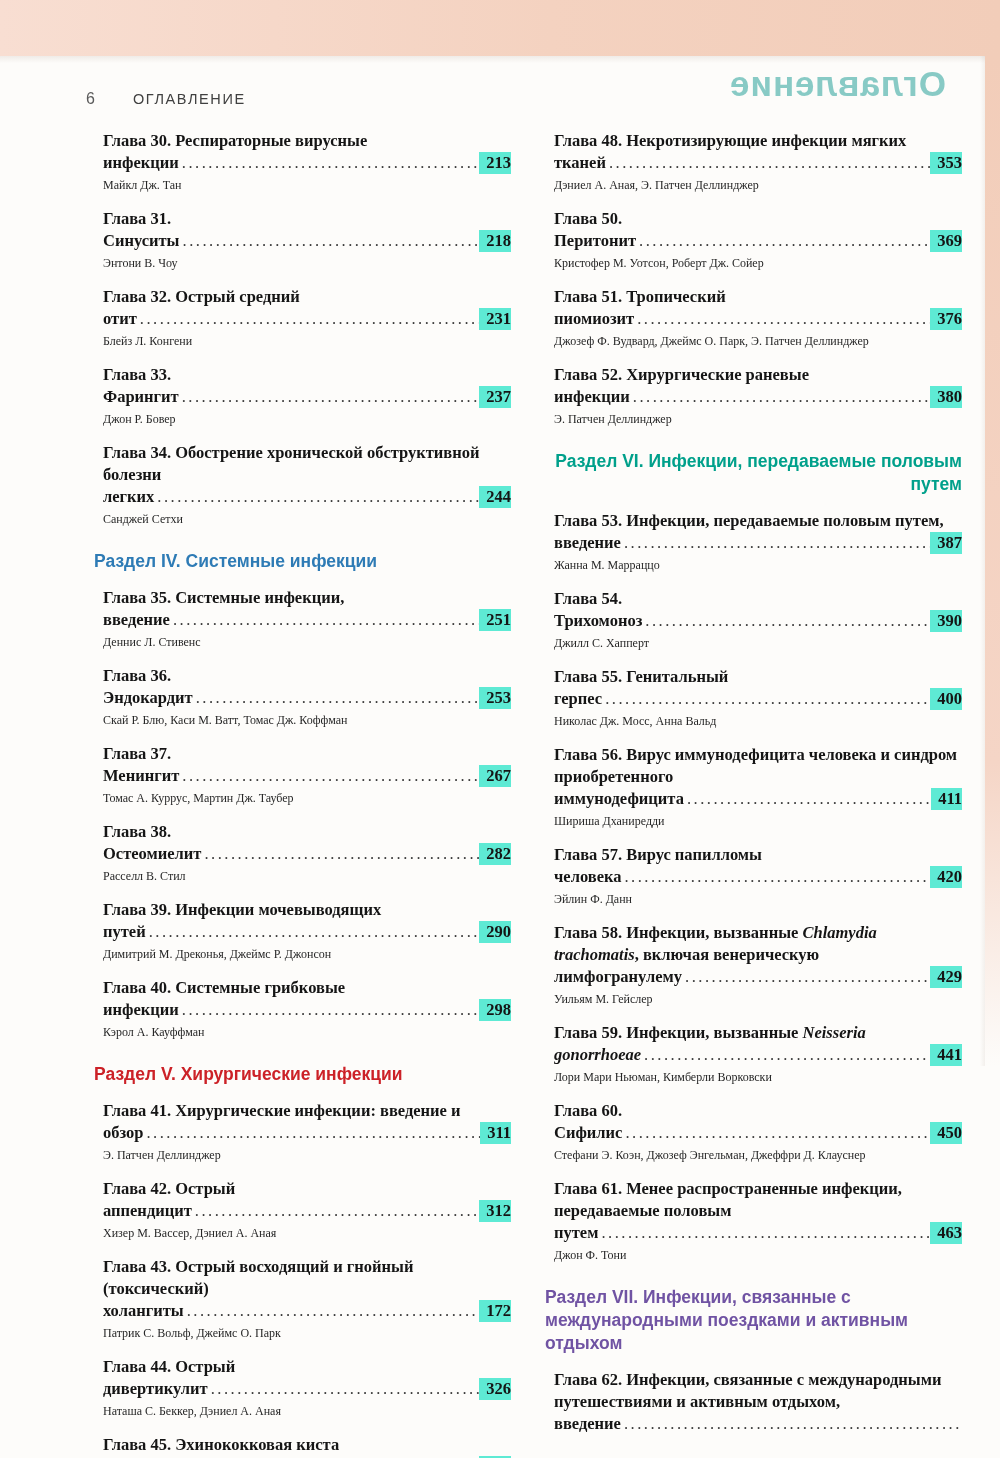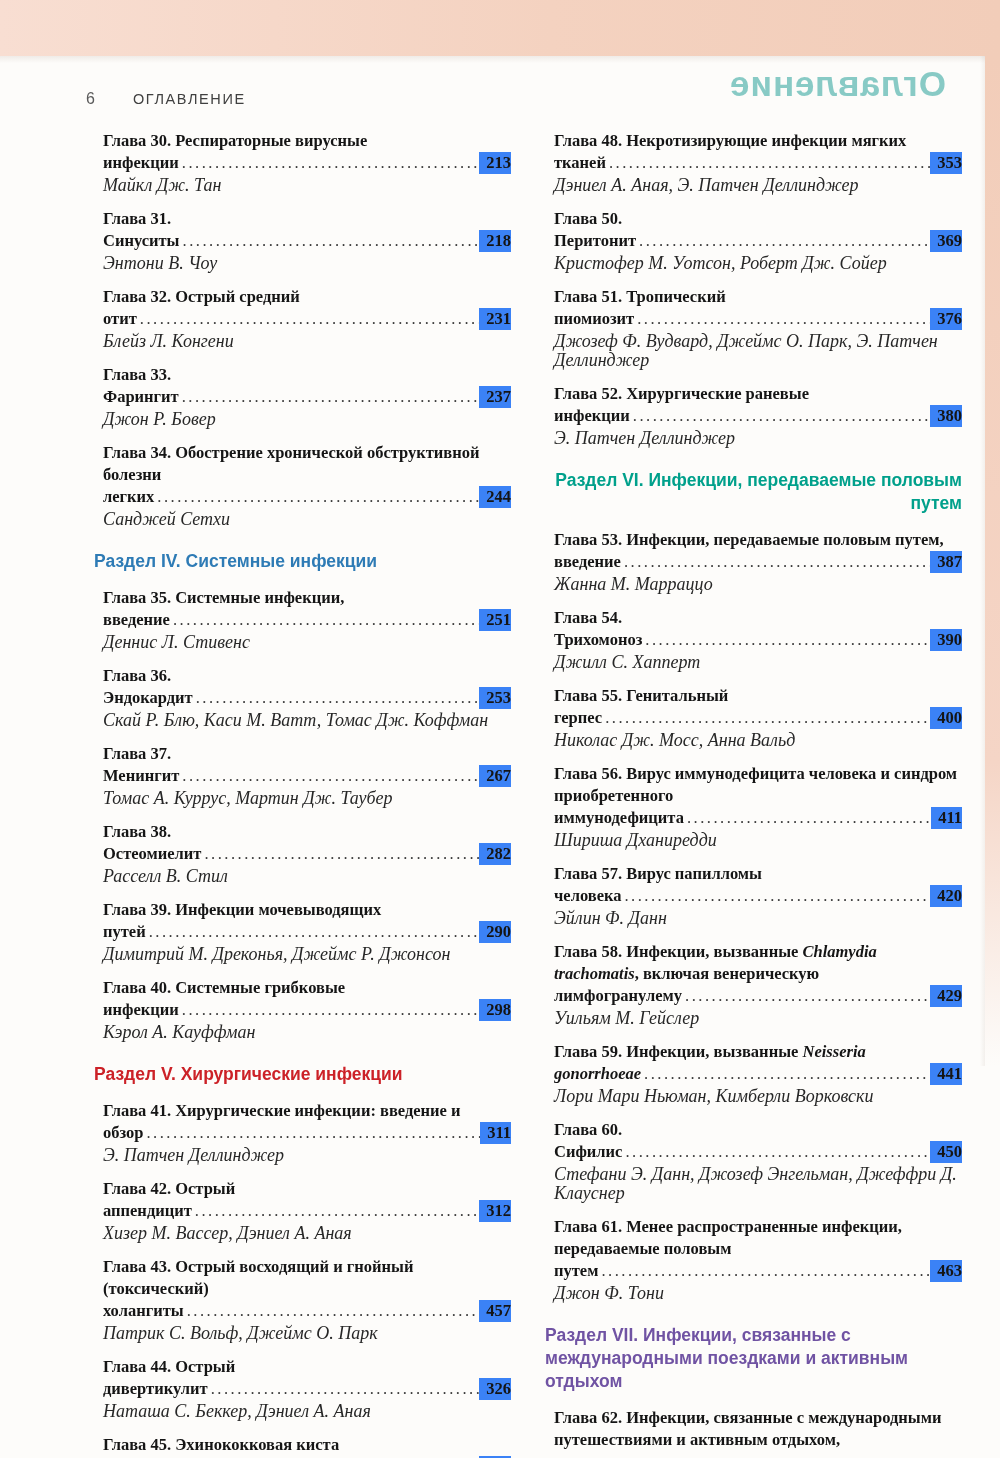--- a/index.html
+++ b/index.html
@@ -65,24 +65,24 @@
   }
   .entry-title i { font-style: italic; }
   
   .entry-title::after {
     content: "..................................................................................................................................";
     font-weight: normal; letter-spacing: 2.5px; color: #3a3a3a; padding-left: 3px;
   }
   .entry-page {
     position: absolute; right: 0; bottom: 0;
     font-weight: bold; font-size: 16.5px; line-height: 22px; color: #151515;
-    background: #3b82f6; padding-left: 7px;
+    background: #5eead4; padding-left: 7px;
   }
   .entry-authors {
-    font-style: italic; font-size: 18px; line-height: 19px; color: #272727;
+    font-size: 12px; line-height: 19px; color: #272727;
     margin-top: 2px;
   }
 </style>
 </head>
 <body>
 
 <div class="scan">
 
   <div class="band-top"></div>
   <div class="band-right"></div>
@@ -144,21 +144,21 @@
         <div class="section-heading" style="color: rgb(204, 33, 39);">Раздел V. Хирургические инфекции</div>
         <div class="toc-entry">
           <div class="entry-line"><span class="entry-title">Глава 41. Хирургические инфекции: введение и обзор</span><span class="entry-page">311</span></div>
           <div class="entry-authors">Э. Патчен Деллинджер</div>
         </div>
         <div class="toc-entry">
           <div class="entry-line"><span class="entry-title">Глава 42. Острый аппендицит</span><span class="entry-page">312</span></div>
           <div class="entry-authors">Хизер М. Вассер, Дэниел А. Аная</div>
         </div>
         <div class="toc-entry">
-          <div class="entry-line"><span class="entry-title">Глава 43. Острый восходящий и гнойный (токсический) холангиты</span><span class="entry-page">457</span></div>
+          <div class="entry-line"><span class="entry-title">Глава 43. Острый восходящий и гнойный (токсический) холангиты</span><span class="entry-page">172</span></div>
           <div class="entry-authors">Патрик С. Вольф, Джеймс О. Парк</div>
         </div>
         <div class="toc-entry">
           <div class="entry-line"><span class="entry-title">Глава 44. Острый дивертикулит</span><span class="entry-page">326</span></div>
           <div class="entry-authors">Наташа С. Беккер, Дэниел А. Аная</div>
         </div>
         <div class="toc-entry">
           <div class="entry-line"><span class="entry-title">Глава 45. Эхинококковая киста (эхинококкоз)</span><span class="entry-page">334</span></div>
         </div>
       </div>
@@ -203,21 +203,21 @@
         <div class="toc-entry">
           <div class="entry-line"><span class="entry-title"><span>Глава 58. Инфекции, вызванные </span><i>Chlamydia trachomatis</i><span>, включая венерическую лимфогранулему</span></span><span class="entry-page">429</span></div>
           <div class="entry-authors">Уильям М. Гейслер</div>
         </div>
         <div class="toc-entry">
           <div class="entry-line"><span class="entry-title"><span>Глава 59. Инфекции, вызванные </span><i>Neisseria gonorrhoeae</i></span><span class="entry-page">441</span></div>
           <div class="entry-authors">Лори Мари Ньюман, Кимберли Ворковски</div>
         </div>
         <div class="toc-entry">
           <div class="entry-line"><span class="entry-title">Глава 60. Сифилис</span><span class="entry-page">450</span></div>
-          <div class="entry-authors">Стефани Э. Данн, Джозеф Энгельман, Джеффри Д. Клауснер</div>
+          <div class="entry-authors">Стефани Э. Коэн, Джозеф Энгельман, Джеффри Д. Клауснер</div>
         </div>
         <div class="toc-entry">
           <div class="entry-line"><span class="entry-title">Глава 61. Менее распространенные инфекции, передаваемые половым путем</span><span class="entry-page">463</span></div>
           <div class="entry-authors">Джон Ф. Тони</div>
         </div>
         <div class="section-heading" style="color: rgb(112, 83, 163);">Раздел VII. Инфекции, связанные с международными поездками и активным отдыхом</div>
         <div class="toc-entry">
           <div class="entry-line"><span class="entry-title">Глава 62. Инфекции, связанные с международными путешествиями и активным отдыхом, введение</span></div>
         </div>
       </div>

